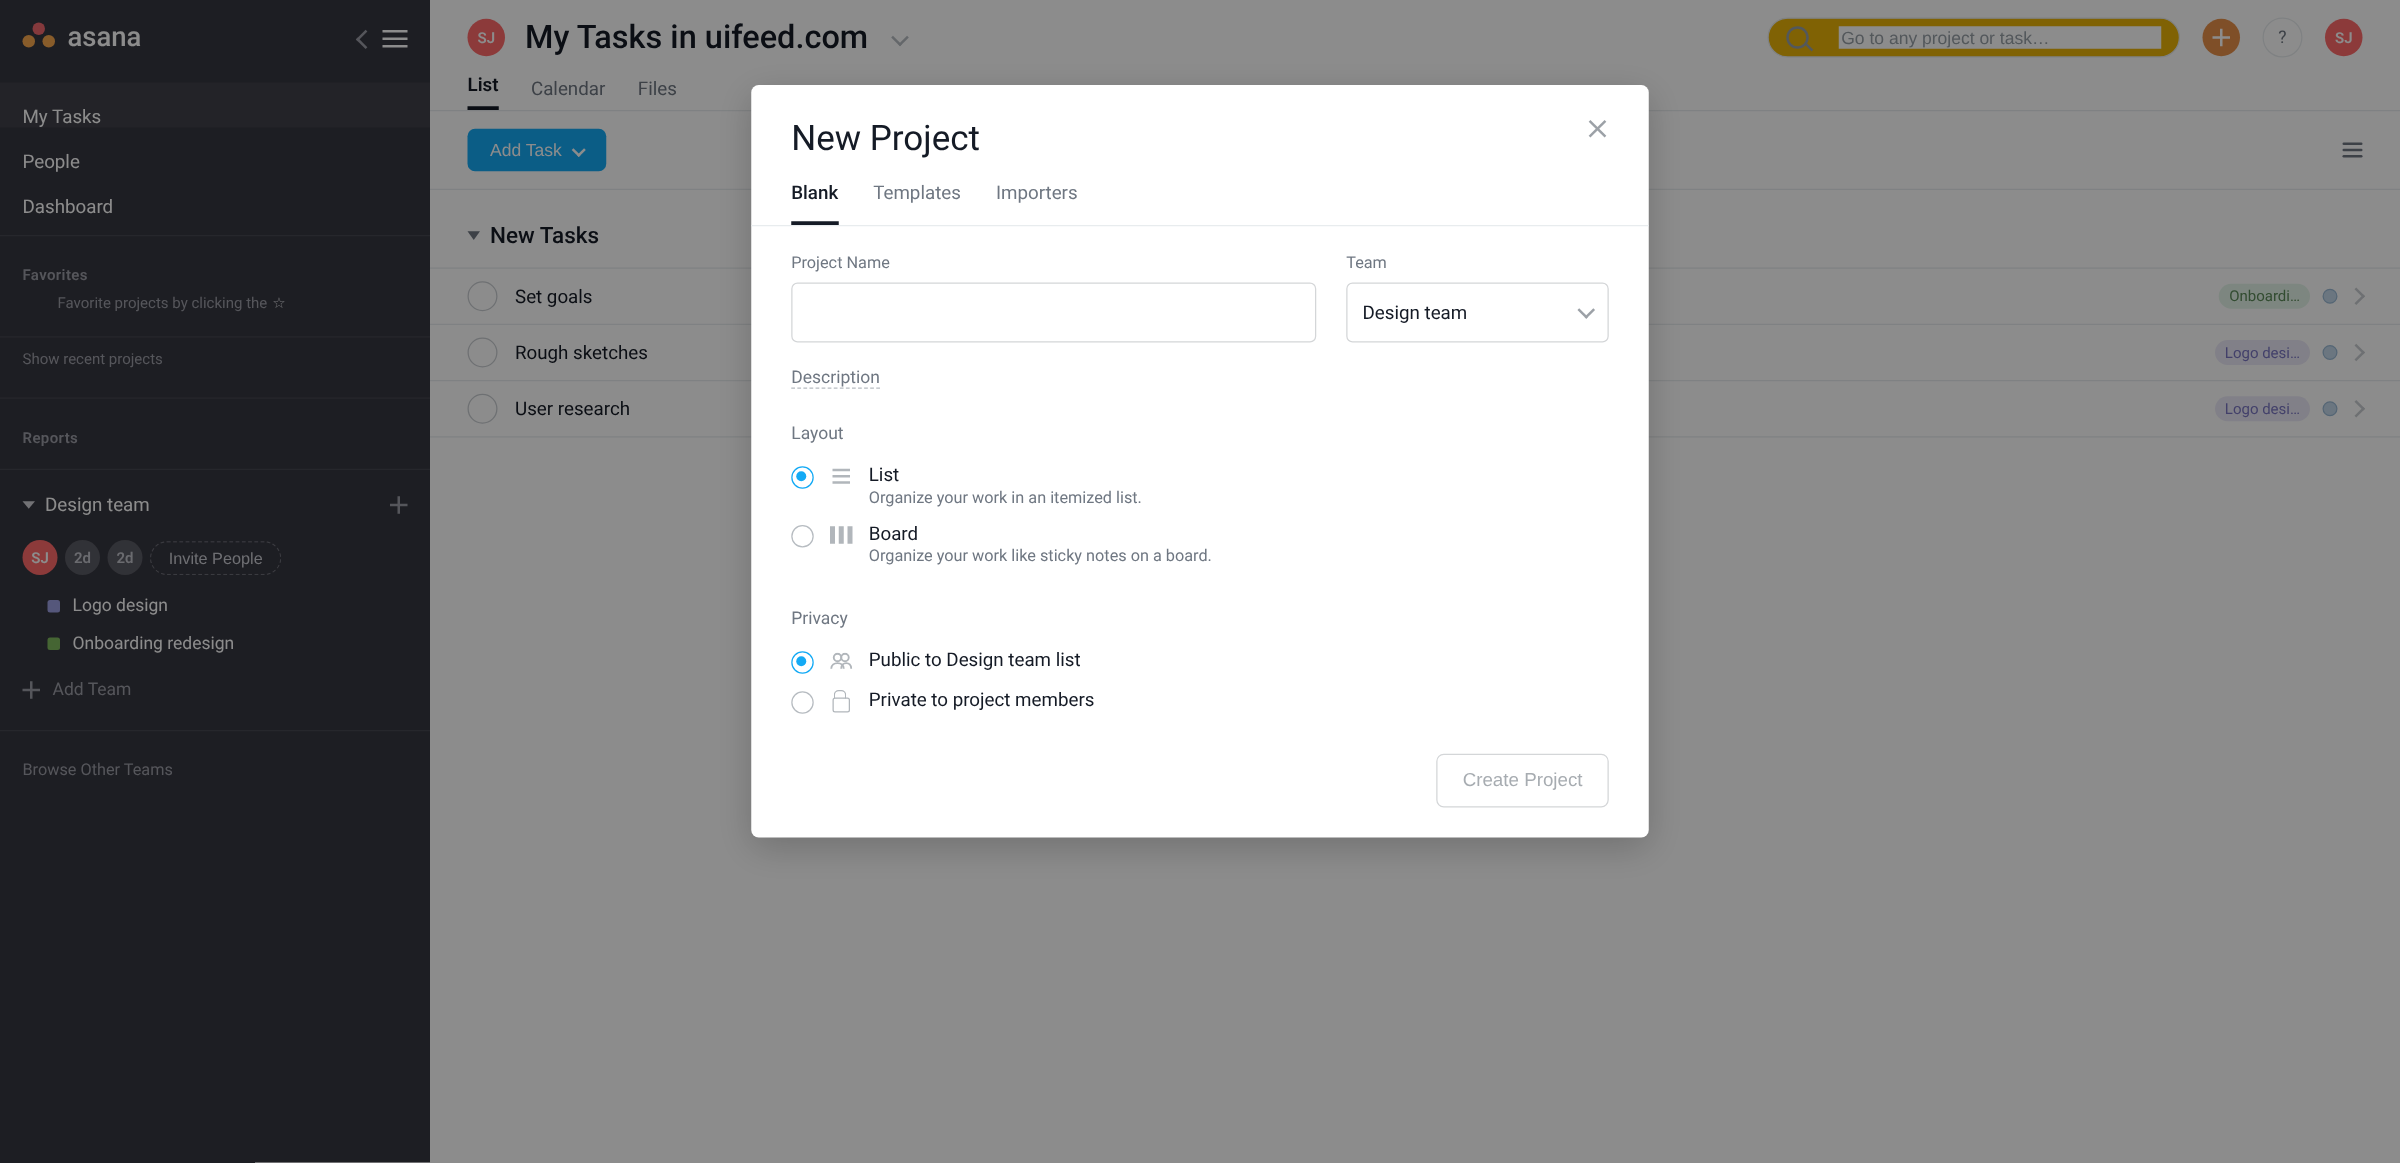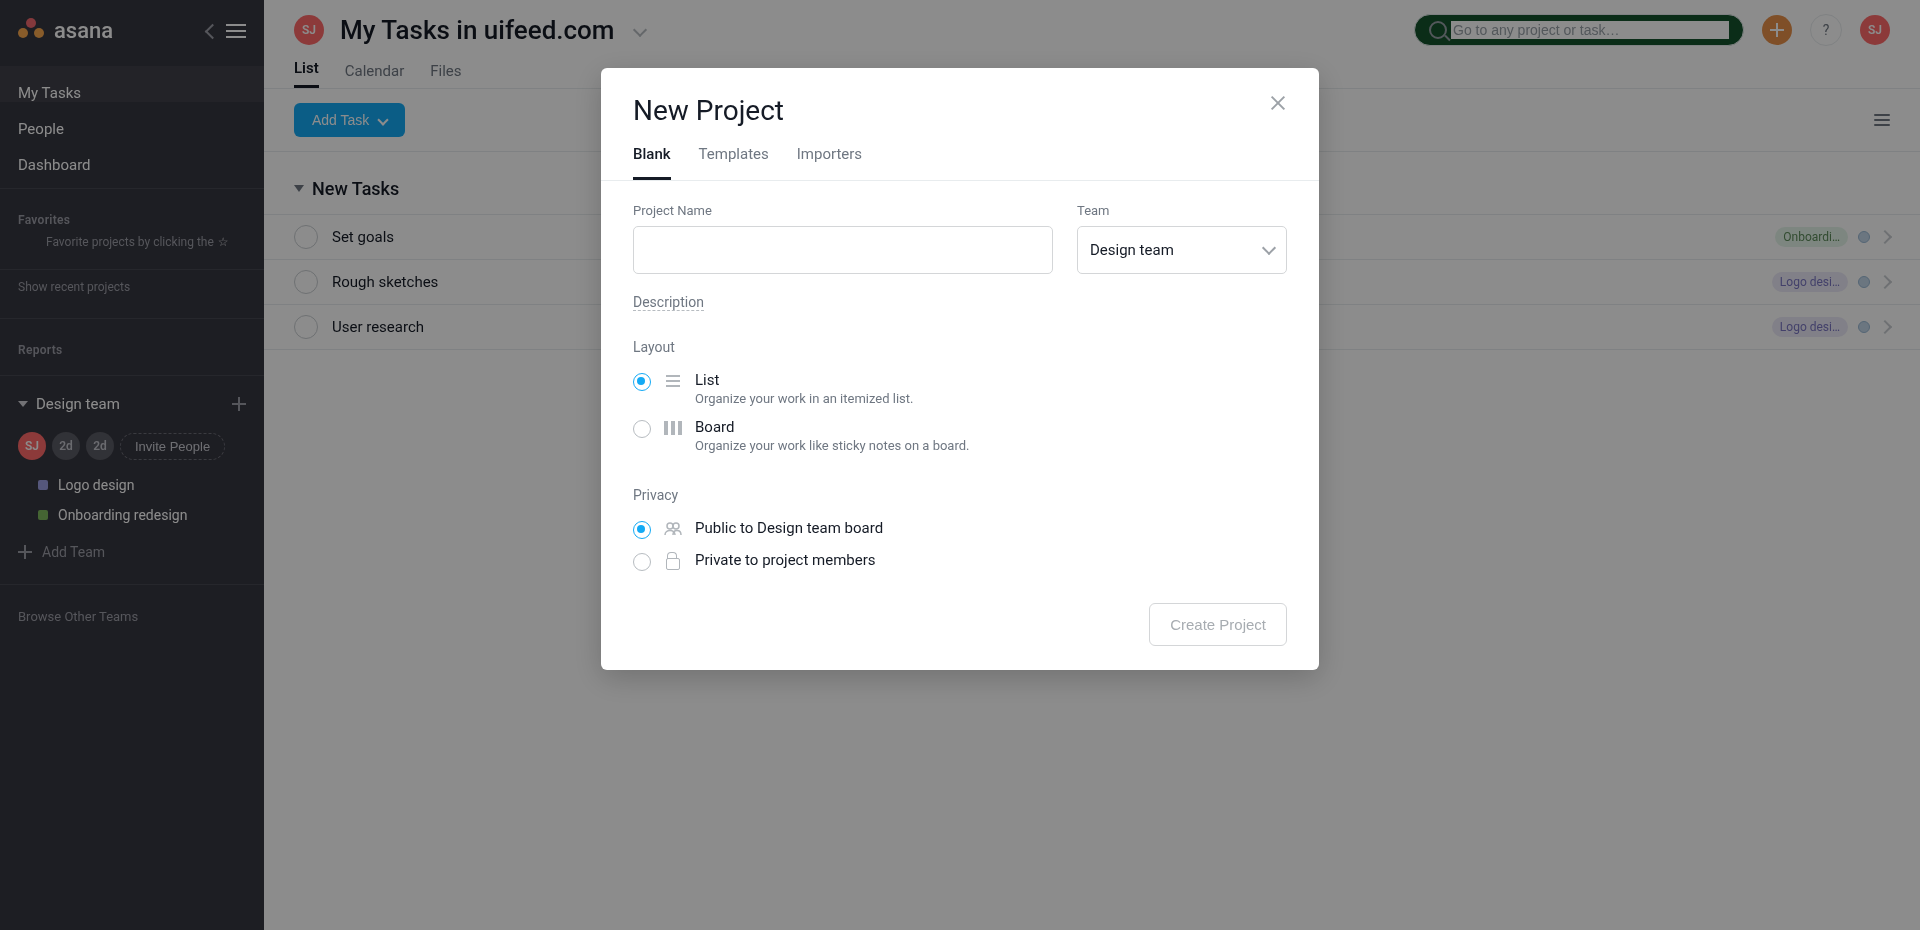--- a/index.html
+++ b/index.html
@@ -27,21 +27,21 @@
   }
   html,body{
     margin:0;padding:0;width:1920px;height:930px;
     font-family:-apple-system,BlinkMacSystemFont,"Segoe UI",Roboto,Helvetica,Arial,sans-serif;
     font-size:14px;color:var(--fg-primary);background:var(--bg-page);
     overflow:hidden;
   }
   .app{display:flex;width:100%;height:100%;}
 
   
-  .sidebar{width:264px;flex:none;background:var(--bg-sidebar);color:var(--fg-sidebar);
+  .sidebar{width:344px;flex:none;background:var(--bg-sidebar);color:var(--fg-sidebar);
     display:flex;flex-direction:column;}
   .sidebar .header{display:flex;align-items:center;height:62px;padding:0 18px;justify-content:space-between;}
   .logo{display:flex;align-items:center;gap:10px;}
   .logo-dots{width:26px;height:26px;position:relative;}
   .logo-dots span{position:absolute;width:10px;height:10px;border-radius:50%;}
   .logo-dots span:nth-child(1){background:#f0686e;top:0;left:8px;}
   .logo-dots span:nth-child(2){background:#f7a84e;top:10px;left:0;}
   .logo-dots span:nth-child(3){background:#f7a84e;top:10px;left:16px;}
   .logo-text{font-size:22px;font-weight:500;letter-spacing:0;line-height:1;}
   .sidebar-toggle{display:flex;align-items:center;gap:8px;color:var(--fg-sidebar-dim);}
@@ -89,21 +89,21 @@
 
   
   .main{flex:1;display:flex;flex-direction:column;background:var(--bg-page);}
   .topbar{height:88px;border-bottom:1px solid var(--border-light);padding:0 30px;display:flex;flex-direction:column;justify-content:flex-end;}
   .topbar-row1{display:flex;align-items:center;gap:16px;height:48px;}
   .user-badge{width:30px;height:30px;border-radius:50%;background:#ff6a6a;color:#fff;font-size:12px;
     font-weight:600;display:flex;align-items:center;justify-content:center;}
   .page-title{font-size:26px;font-weight:500;color:var(--fg-primary);}
   .title-chev{width:8px;height:8px;border-right:2px solid #b7bcc1;border-bottom:2px solid #b7bcc1;transform:rotate(45deg);margin-left:4px;}
   .topbar-right{margin-left:auto;display:flex;align-items:center;gap:18px;}
-  .search{display:flex;align-items:center;gap:4px;background:#14532d;border:1px solid var(--border-light);
+  .search{display:flex;align-items:center;gap:24px;background:#eab308;border:1px solid var(--border-light);
     border-radius:18px;padding:6px 14px;width:300px;color:#98a0a7;}
   .search input{border:none;outline:none;flex:1;font-size:14px;color:var(--fg-primary);}
   .search input::placeholder{color:#98a0a7;}
   .mag{width:14px;height:14px;border:2px solid #98a0a7;border-radius:50%;position:relative;}
   .mag::after{content:"";position:absolute;width:7px;height:2px;background:#98a0a7;transform:rotate(45deg);
     right:-6px;bottom:-2px;}
   .circle-btn{width:30px;height:30px;border-radius:50%;border:1px solid var(--border-light);
     display:flex;align-items:center;justify-content:center;color:var(--fg-secondary);cursor:pointer;background:#fff;}
   .plus-orange{width:30px;height:30px;border-radius:50%;background:var(--accent-orange);display:flex;
     align-items:center;justify-content:center;cursor:pointer;}
@@ -449,21 +449,21 @@
         <span class="radio checked"></span>
         <span class="radio-icon people-glyph">
           <svg width="18" height="14" viewBox="0 0 18 14">
               <circle cx="6" cy="4" r="3" fill="none" stroke="#b1b6bb" stroke-width="1.5"></circle>
               <circle cx="12" cy="4" r="3" fill="none" stroke="#b1b6bb" stroke-width="1.5"></circle>
               <path d="M1 13c0-3 2.5-4.5 5-4.5S11 10 11 13" fill="none" stroke="#b1b6bb" stroke-width="1.5"></path>
               <path d="M9 13c0-3 2-4.5 4-4.5s4 1.5 4 4.5" fill="none" stroke="#b1b6bb" stroke-width="1.5"></path>
             </svg>
         </span>
         <span class="radio-content">
-          <span class="radio-title">Public to Design team board</span>
+          <span class="radio-title">Public to Design team list</span>
         </span>
       </div>
 
       <div class="radio-row">
         <span class="radio"></span>
         <span class="radio-icon">
           <span class="lock-glyph"></span>
         </span>
         <span class="radio-content">
           <span class="radio-title">Private to project members</span>

